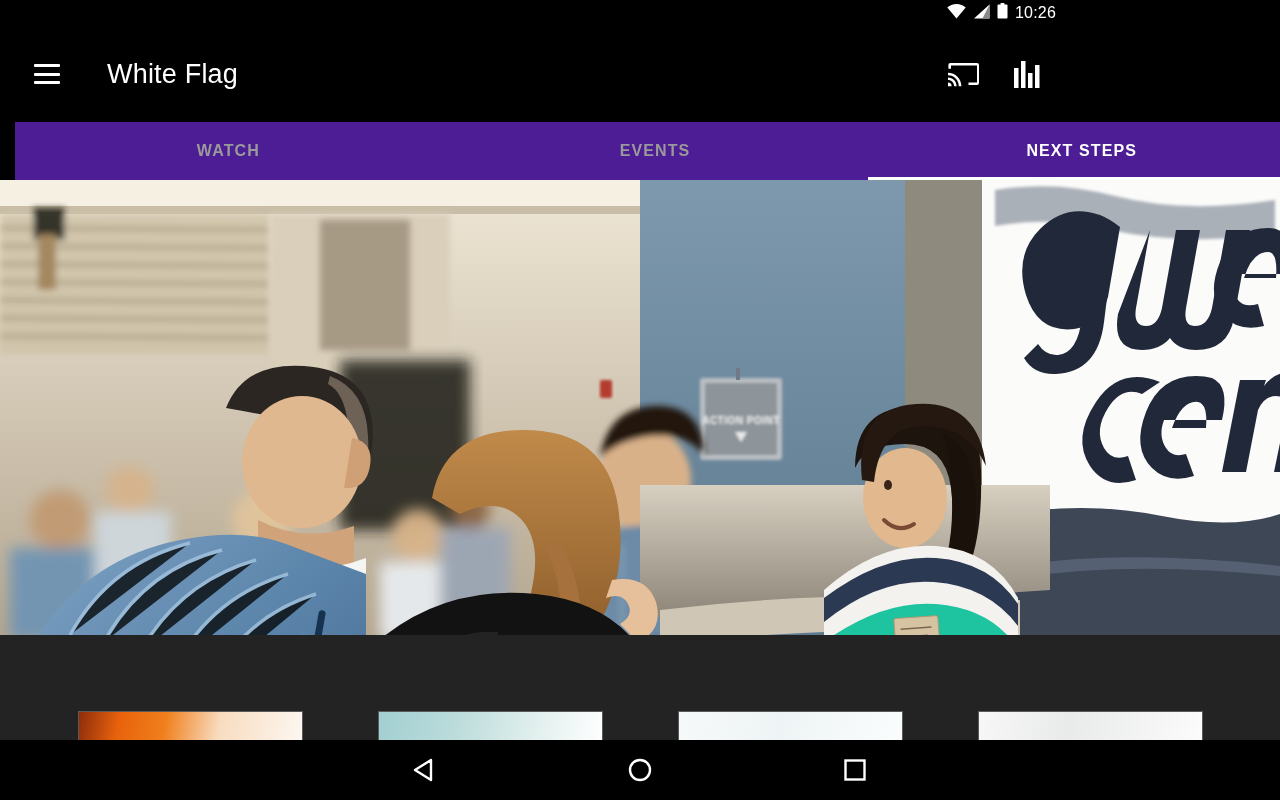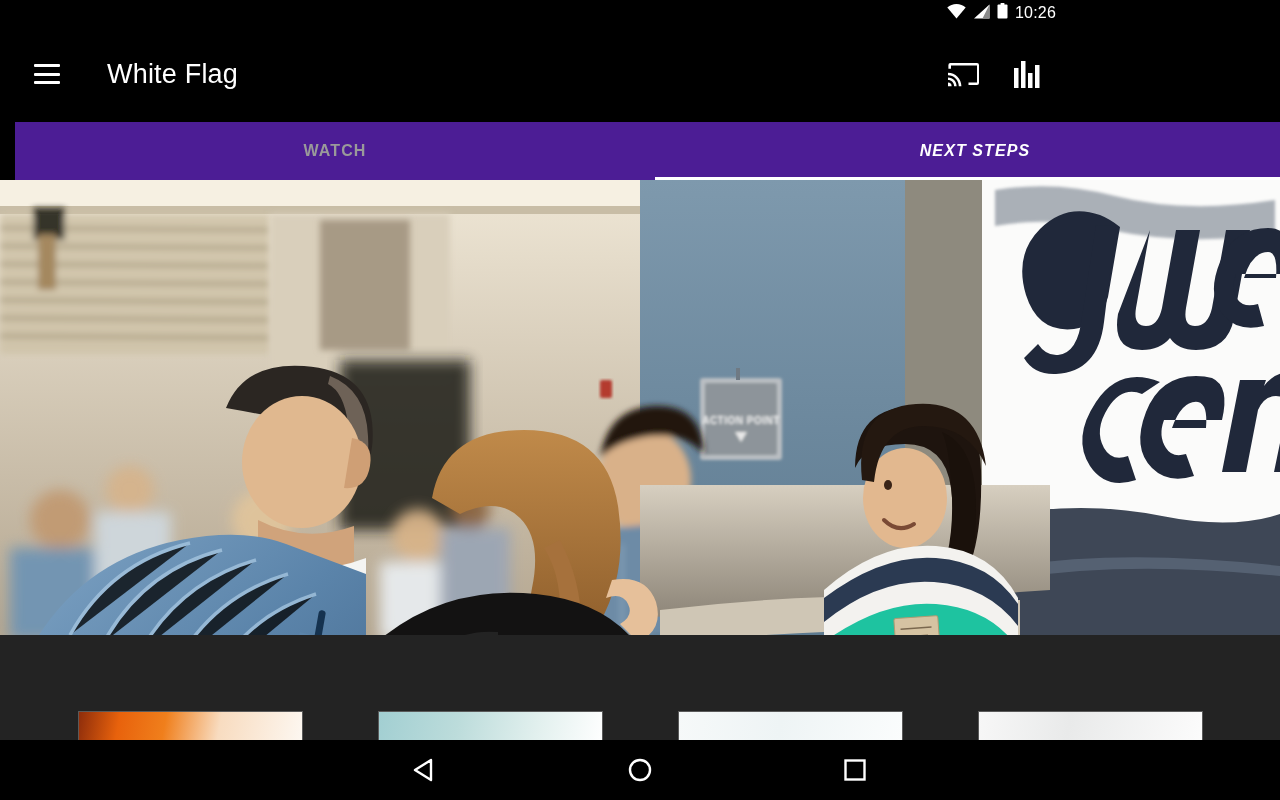--- a/index.html
+++ b/index.html
@@ -50,21 +50,21 @@
     background:#4c1d95; display:flex; align-items:stretch;
   }
   .tab {
     flex:1 1 0; display:flex; align-items:center; justify-content:center;
     position:relative; cursor:pointer;
   }
   .tab-label {
     font-size:16px; letter-spacing:1.1px; font-weight:bold;
     color:#9a9a9a; white-space:nowrap;
   }
-  .tab.active .tab-label { color:#fff;font-style:italic; }
+  .tab.active .tab-label { color:#fff; }
   .tab.active::after {
     content:""; position:absolute; left:0; right:0; bottom:0;
     height:3px; background:#fff;
   }
 
   
   .hero {
     position:absolute; top:180px; left:0; width:1280px; height:455px;
     overflow:hidden; background:#5a5247;
   }
@@ -147,20 +147,23 @@
           <rect x="14" y="12" width="4.5" height="15" fill="#fff"></rect>
           <rect x="21" y="4" width="4.5" height="23" fill="#fff"></rect>
         </svg>
       </span>
     </div>
   </div>
 
   <div class="tab-bar">
     <div class="tab">
       <span class="tab-label">WATCH</span>
+    </div>
+    <div class="tab">
+      <span class="tab-label">EVENTS</span>
     </div>
     <div class="tab active">
       <span class="tab-label">NEXT STEPS</span>
     </div>
   </div>
 
   <div class="hero">
     <svg viewBox="0 0 1280 455" preserveAspectRatio="none">
       <defs>
         <linearGradient id="wallG" x1="0" y1="0" x2="0" y2="1">

